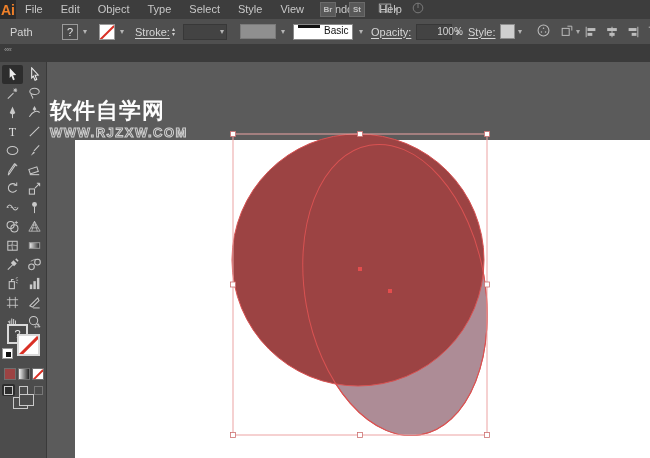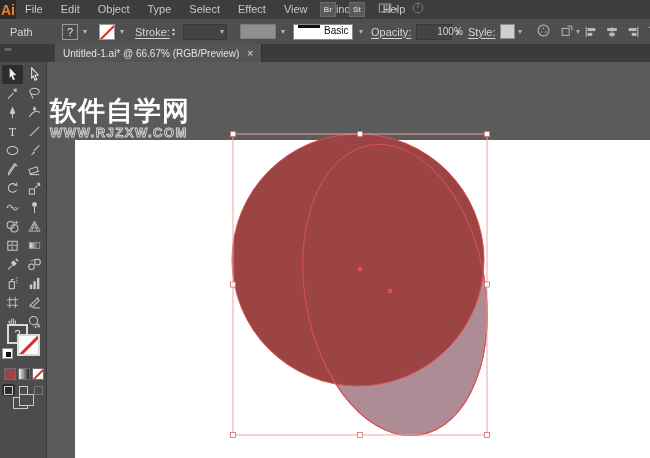--- a/index.html
+++ b/index.html
@@ -82,21 +82,21 @@
   .mode-ic{width:7px;height:7px;border:1px solid #c9c9c9;}
   .mode-btn.dim{opacity:.35;}
   .screen-mode{position:absolute;left:13px;top:332px;width:20px;height:16px;}
   .sm-a{position:absolute;left:0;top:3px;width:13px;height:10px;border:1px solid #c9c9c9;}
   .sm-b{position:absolute;left:6px;top:0;width:13px;height:10px;border:1px solid #c9c9c9;background:var(--panel_bg);}
 
   
   .canvas{position:absolute;left:47px;top:0;width:603px;height:396px;background:var(--pasteboard);overflow:hidden;}
   .artboard{position:absolute;left:28px;top:78px;width:575px;height:318px;background:var(--artboard);}
   .watermark{position:absolute;left:3px;top:36px;}
-  .wm1{color:#fdfdfd;font-size:27px;font-weight:bold;letter-spacing:1px;line-height:26px;
+  .wm1{color:#fdfdfd;font-size:22px;font-weight:bold;letter-spacing:1px;line-height:26px;
        font-family:"Liberation Sans",sans-serif;}
   .wm2{margin-top:1px;font-size:13px;font-weight:bold;letter-spacing:1.5px;color:transparent;
        -webkit-text-stroke:1px #d0d0d0;}
   .artsvg{position:absolute;left:0;top:0;}
   .shape2{fill:var(--shape_secondary);stroke:var(--selection_stroke);stroke-width:1;}
   .shape1{fill:var(--shape_primary);stroke:var(--selection_stroke);stroke-width:1;}
   .outline-only{fill:none;stroke:var(--selection_stroke);stroke-width:1;}
   .bbox{fill:none;stroke:var(--bbox_stroke);stroke-width:1;}
   .handle{fill:var(--handle_fill);stroke:#cc7070;stroke-width:0.8;}
   .cdot{fill:var(--center_dot);}
@@ -107,21 +107,21 @@
 <div class="app">
 
   <div class="menubar">
     <div class="ai-logo">Ai</div>
     <div id="menu-items" style="display:flex;">
         <div class="menu-item">File</div>
         <div class="menu-item">Edit</div>
         <div class="menu-item">Object</div>
         <div class="menu-item">Type</div>
         <div class="menu-item">Select</div>
-        <div class="menu-item">Effect</div>
+        <div class="menu-item">Style</div>
         <div class="menu-item">View</div>
         <div class="menu-item">Window</div>
         <div class="menu-item">Help</div>
       </div>
     <div class="menu-right">
       <div class="badge">Br</div>
       <div class="badge">St</div>
       <div class="mr-icon">
         <span><svg width="14" height="14" viewBox="0 0 16 16" fill="none" stroke="#c9c9c9" stroke-width="1.1">
               <rect x="1.5" y="3.5" width="13" height="9"></rect>
@@ -241,24 +241,20 @@
             <line x1="2" y1="2.5" x2="14" y2="2.5"></line>
             <rect x="3.5" y="4" width="3.4" height="9" fill="#c9c9c9" stroke="none"></rect>
             <rect x="9" y="4" width="3.4" height="5.5" fill="#c9c9c9" stroke="none"></rect>
           </svg>
         </div>
       </div>
   </div>
 
   <div class="tabbar">
     <div class="collapse">««</div>
-    <div class="doc-tab">
-      <span>Untitled-1.ai* @ 66.67% (RGB/Preview)</span>
-      <span class="tab-close">×</span>
-    </div>
   </div>
 
   <div class="main">
 
     <div class="toolpanel">
       <div id="tool-rows" style="padding-top:3px">
           <div class="tool-row">
             <div class="tool selected">
               <svg width="15" height="15" viewBox="0 0 16 16" fill="none" stroke="#c9c9c9" stroke-width="1.1">
                 <path d="M5 1 L12 8.5 L8.6 8.8 L10.4 13.4 L8.6 14.2 L6.8 9.7 L5 11.6 Z" fill="#ececec" stroke="none"></path>

